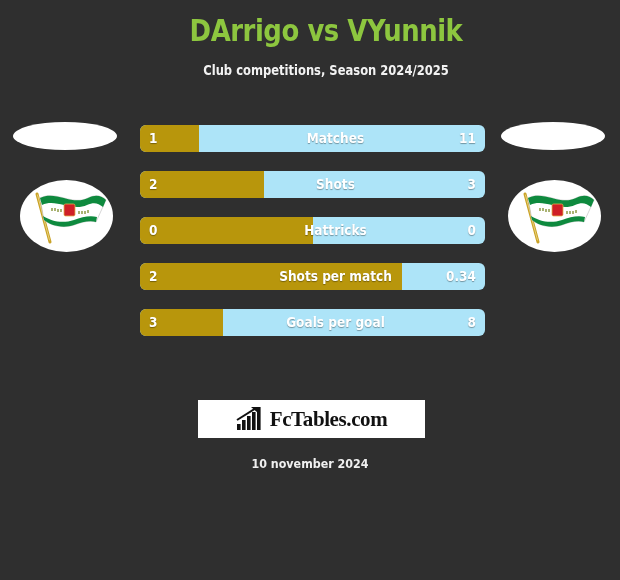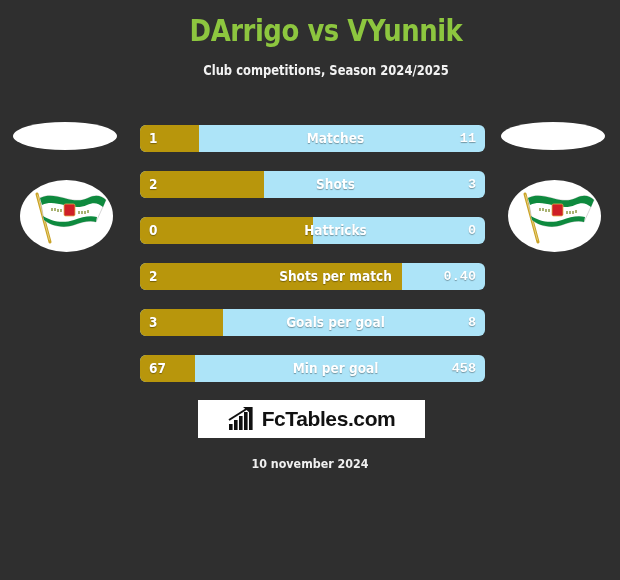--- a/index.html
+++ b/index.html
@@ -103,21 +103,21 @@
     height: 27px;
     line-height: 27px;
     color: #ffffff;
     font-weight: bold;
     font-size: 13.5px;
     font-family: "Liberation Sans Narrow", "DejaVu Sans Condensed", "Liberation Sans", sans-serif;
     text-shadow: 0 1px 1px rgba(0,0,0,0.35);
     white-space: nowrap;
   }
   .stat-home { left: 9px; }
-  .stat-away { right: 9px; font-family: Liberation Mono, monospace; }
+  .stat-away { right: 9px; }
   .stat-label {
     left: 0;
     width: 100%;
     text-align: center;
     padding-left: 23px;
   }
 
   
   #logo-box {
     position: absolute;
@@ -128,21 +128,21 @@
     background: #ffffff;
     display: flex;
     align-items: center;
     justify-content: center;
     gap: 6px;
   }
   #logo-text {
     font-size: 21px;
     font-weight: bold;
     color: #111111;
-    font-family: Liberation Sans, sans-serif;
+    font-family: Liberation Serif, serif;
     letter-spacing: -0.4px;
   }
 
   
   #footer-date {
     position: absolute;
     left: 0;
     top: 456px;
     width: 620px;
     text-align: center;
@@ -235,36 +235,30 @@
     <div class="stat-fill" style="width: 50%;"></div>
     <div class="stat-home">0</div>
     <div class="stat-label">Hattricks</div>
     <div class="stat-away">0</div>
   </div>
 
   <div class="stat-row">
     <div class="stat-fill" style="width: 76%;"></div>
     <div class="stat-home">2</div>
     <div class="stat-label">Shots per match</div>
-    <div class="stat-away">0.40</div>
+    <div class="stat-away">0.34</div>
   </div>
 
   <div class="stat-row">
     <div class="stat-fill" style="width: 24%;"></div>
     <div class="stat-home">3</div>
     <div class="stat-label">Goals per goal</div>
     <div class="stat-away">8</div>
   </div>
 
-  <div class="stat-row">
-    <div class="stat-fill" style="width: 16%;"></div>
-    <div class="stat-home">67</div>
-    <div class="stat-label">Min per goal</div>
-    <div class="stat-away">458</div>
-  </div>
 
 </div>
 
 <div id="logo-box">
   <svg width="28" height="26" viewBox="0 0 28 26">
     <rect x="1" y="18" width="3.6" height="6" fill="#111111"></rect>
     <rect x="6" y="14" width="3.6" height="10" fill="#111111"></rect>
     <rect x="11" y="10" width="3.6" height="14" fill="#111111"></rect>
     <rect x="16" y="6" width="3.6" height="18" fill="#111111"></rect>
     <rect x="21" y="1" width="3.6" height="23" fill="#111111"></rect>

